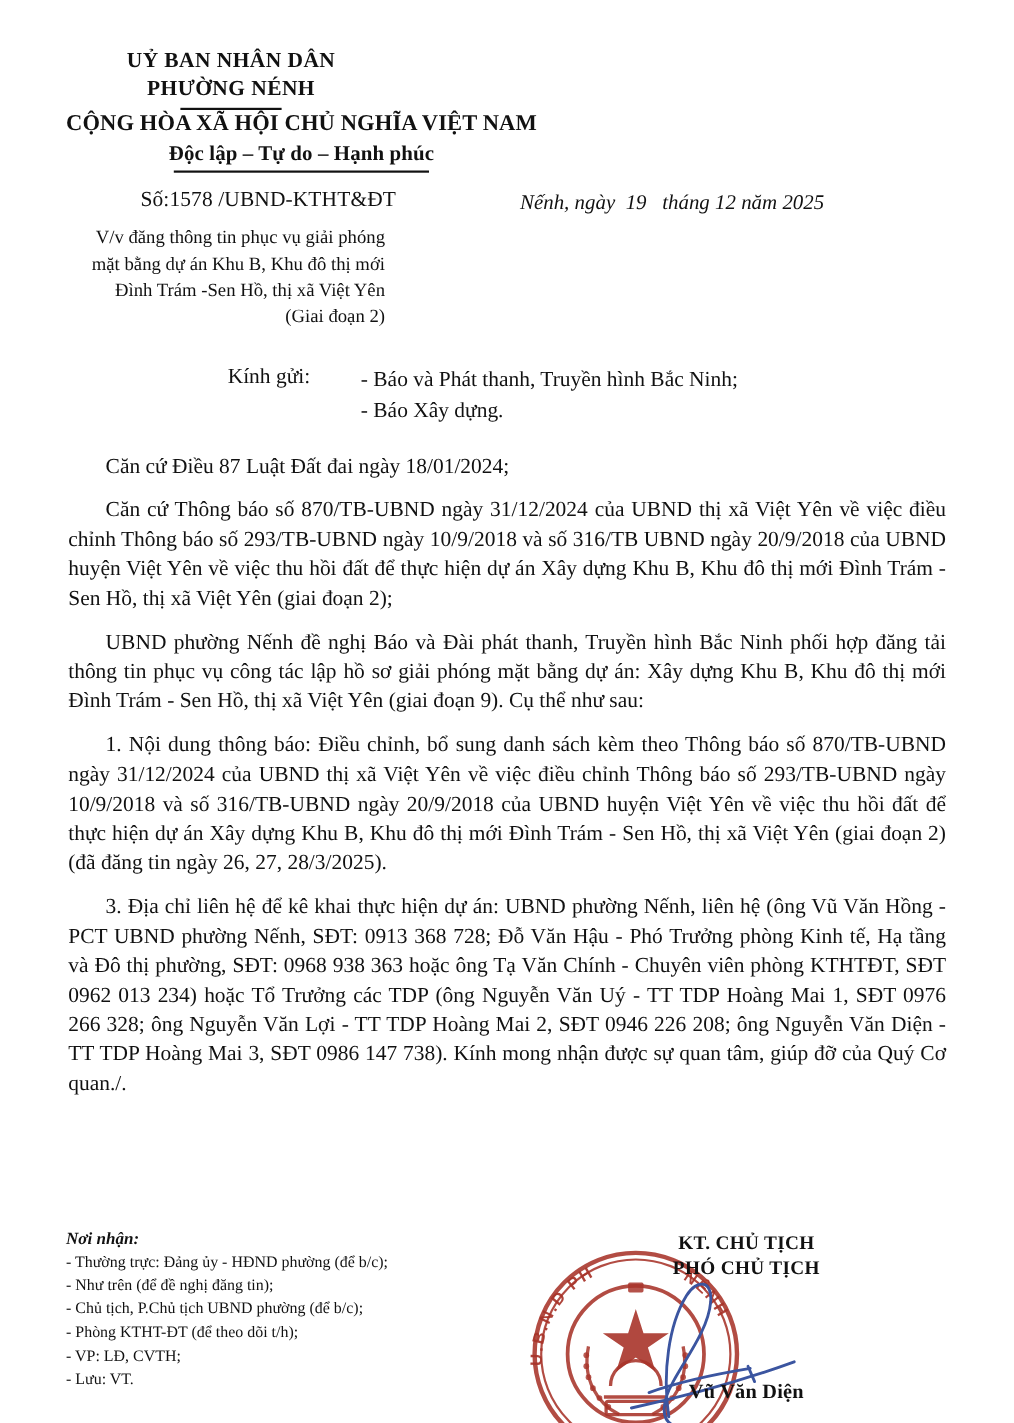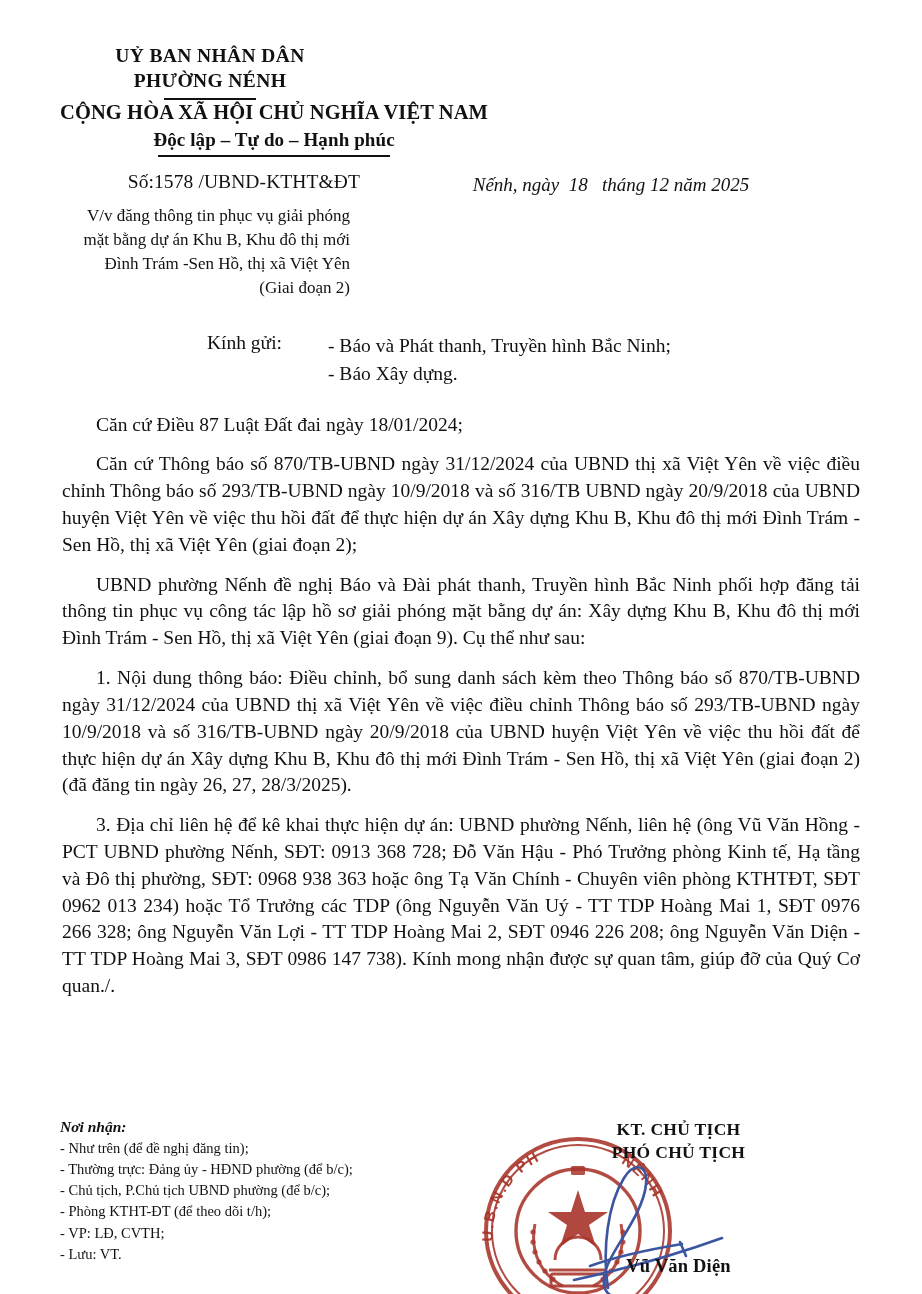--- a/index.html
+++ b/index.html
@@ -218,21 +218,21 @@
       <div class="rule rule-right"></div>
     </div>
   </div>
 
   <div class="subhead">
     <div class="subhead-left">
       <div class="docnum">Số:1578 /UBND-KTHT&amp;ĐT</div>
       <div class="subject">V/v đăng thông tin phục vụ giải phóng mặt bằng dự án Khu B, Khu đô thị mới Đình Trám -Sen Hồ, thị xã Việt Yên (Giai đoạn 2)</div>
     </div>
     <div class="subhead-right">
-      <div class="datetext">Nếnh, ngày  18   tháng 12 năm 2025</div>
+      <div class="datetext">Nếnh, ngày  19   tháng 12 năm 2025</div>
     </div>
   </div>
 
   <div class="kinhgui-wrap">
     <div class="kinhgui-label">Kính gửi:</div>
     <div class="kinhgui-list">
       <div class="kinhgui-item">- Báo và Phát thanh, Truyền hình Bắc Ninh;</div>
       <div class="kinhgui-item">- Báo Xây dựng.</div>
     </div>
   </div>
@@ -242,22 +242,22 @@
     <p class="para">Căn cứ Thông báo số 870/TB-UBND ngày 31/12/2024 của UBND thị xã Việt Yên về việc điều chỉnh Thông báo số 293/TB-UBND ngày 10/9/2018 và số 316/TB UBND ngày 20/9/2018 của UBND huyện Việt Yên về việc thu hồi đất để thực hiện dự án Xây dựng Khu B, Khu đô thị mới Đình Trám - Sen Hồ, thị xã Việt Yên (giai đoạn 2);</p>
     <p class="para">UBND phường Nếnh đề nghị Báo và Đài phát thanh, Truyền hình Bắc Ninh phối hợp đăng tải thông tin phục vụ công tác lập hồ sơ giải phóng mặt bằng dự án: Xây dựng Khu B, Khu đô thị mới Đình Trám - Sen Hồ, thị xã Việt Yên (giai đoạn 9). Cụ thể như sau:</p>
     <p class="para">1. Nội dung thông báo: Điều chỉnh, bổ sung danh sách kèm theo Thông báo số 870/TB-UBND ngày 31/12/2024 của UBND thị xã Việt Yên về việc điều chỉnh Thông báo số 293/TB-UBND ngày 10/9/2018 và số 316/TB-UBND ngày 20/9/2018 của UBND huyện Việt Yên về việc thu hồi đất để thực hiện dự án Xây dựng Khu B, Khu đô thị mới Đình Trám - Sen Hồ, thị xã Việt Yên (giai đoạn 2) (đã đăng tin ngày 26, 27, 28/3/2025).</p>
     <p class="para">3. Địa chỉ liên hệ để kê khai thực hiện dự án: UBND phường Nếnh, liên hệ (ông Vũ Văn Hồng - PCT UBND phường Nếnh, SĐT: 0913 368 728; Đỗ Văn Hậu - Phó Trưởng phòng Kinh tế, Hạ tầng và Đô thị phường, SĐT: 0968 938 363 hoặc ông Tạ Văn Chính - Chuyên viên phòng KTHTĐT, SĐT 0962 013 234) hoặc Tổ Trưởng các TDP (ông Nguyễn Văn Uý - TT TDP Hoàng Mai 1, SĐT 0976 266 328; ông Nguyễn Văn Lợi - TT TDP Hoàng Mai 2, SĐT 0946 226 208; ông Nguyễn Văn Diện - TT TDP Hoàng Mai 3, SĐT 0986 147 738). Kính mong nhận được sự quan tâm, giúp đỡ của Quý Cơ quan./.</p>
   </div>
 
   <div class="footer">
 
     <div class="noinhan">
       <div class="noinhan-title">Nơi nhận:</div>
+      <div class="noinhan-item">- Thường trực: Đảng ủy - HĐND phường (để b/c);</div>
       <div class="noinhan-item">- Như trên (để đề nghị đăng tin);</div>
-      <div class="noinhan-item">- Thường trực: Đảng ủy - HĐND phường (để b/c);</div>
       <div class="noinhan-item">- Chủ tịch, P.Chủ tịch UBND phường (để b/c);</div>
       <div class="noinhan-item">- Phòng KTHT-ĐT (để theo dõi t/h);</div>
       <div class="noinhan-item">- VP: LĐ, CVTH;</div>
       <div class="noinhan-item">- Lưu: VT.</div>
     </div>
 
     <div class="sign-block">
       <div class="sign-title">KT. CHỦ TỊCH</div>
       <div class="sign-title">PHÓ CHỦ TỊCH</div>
 

